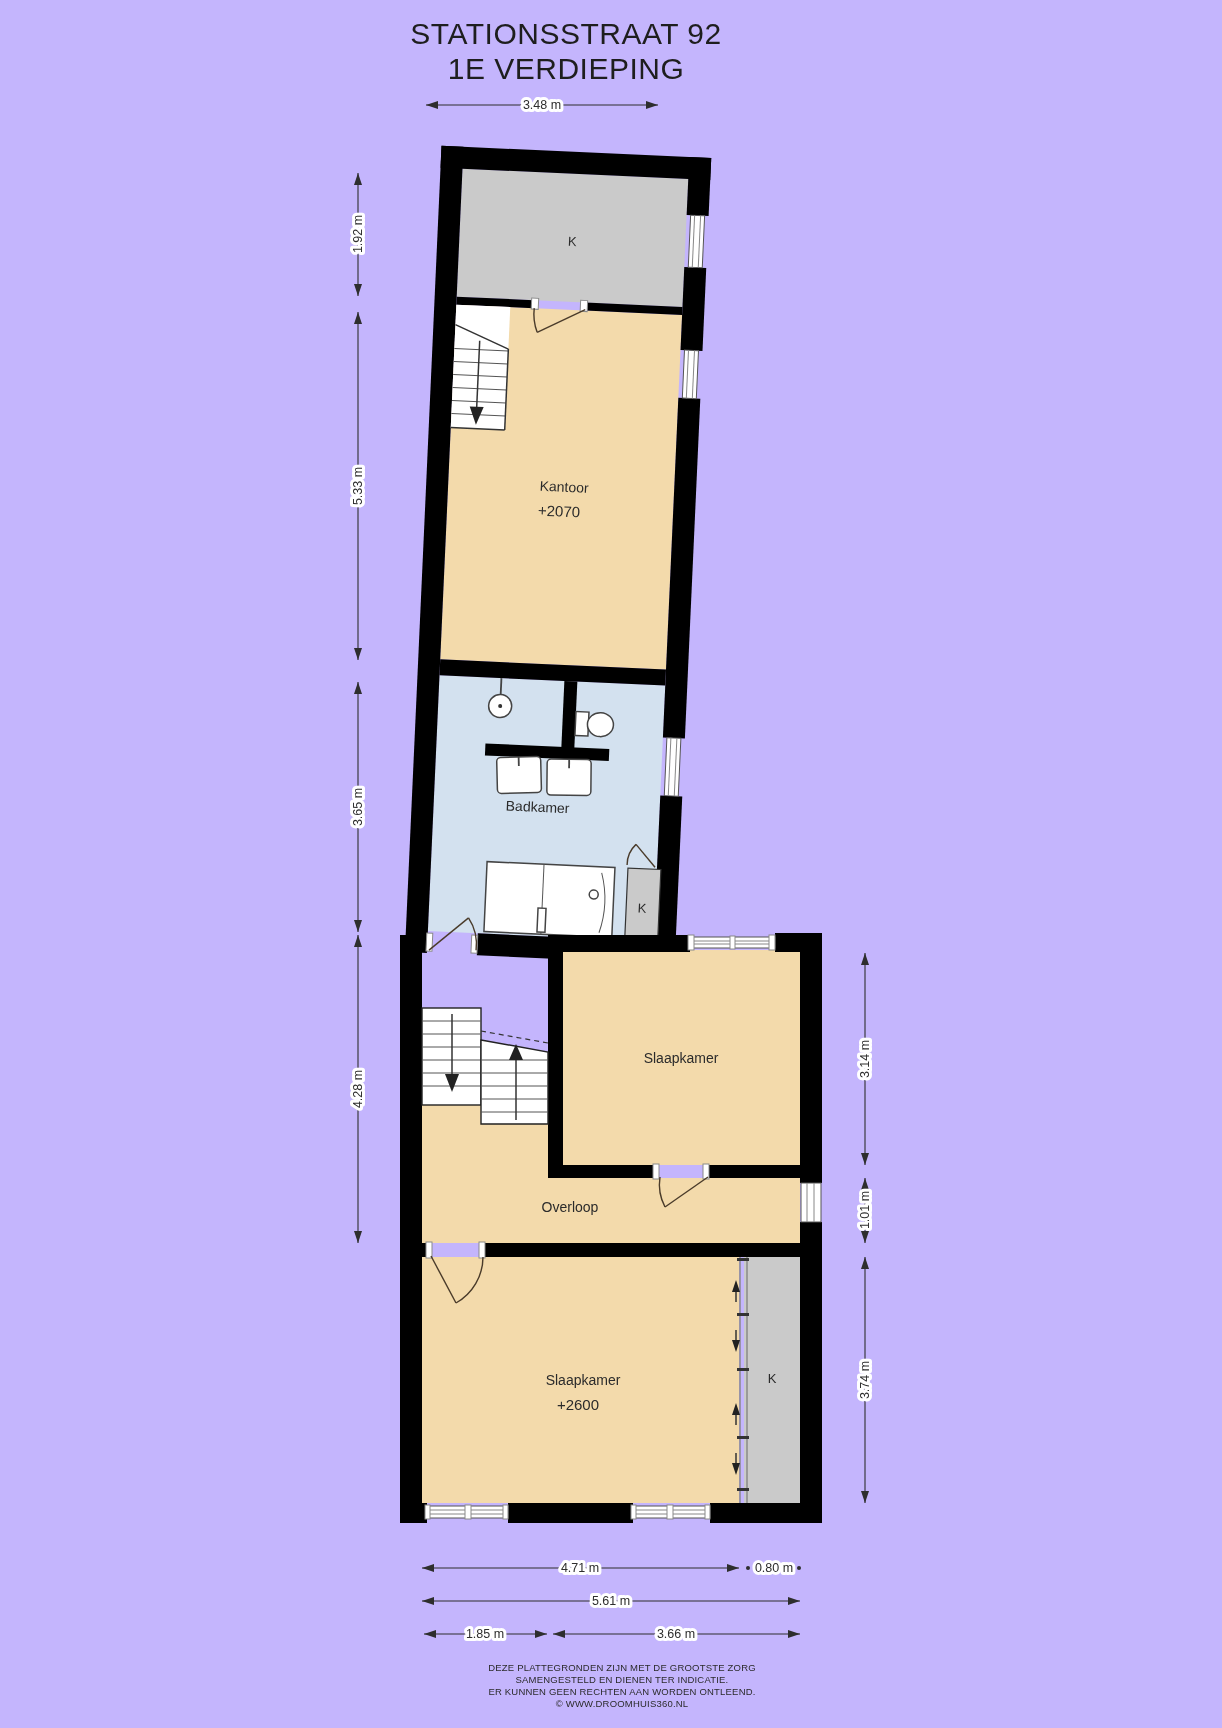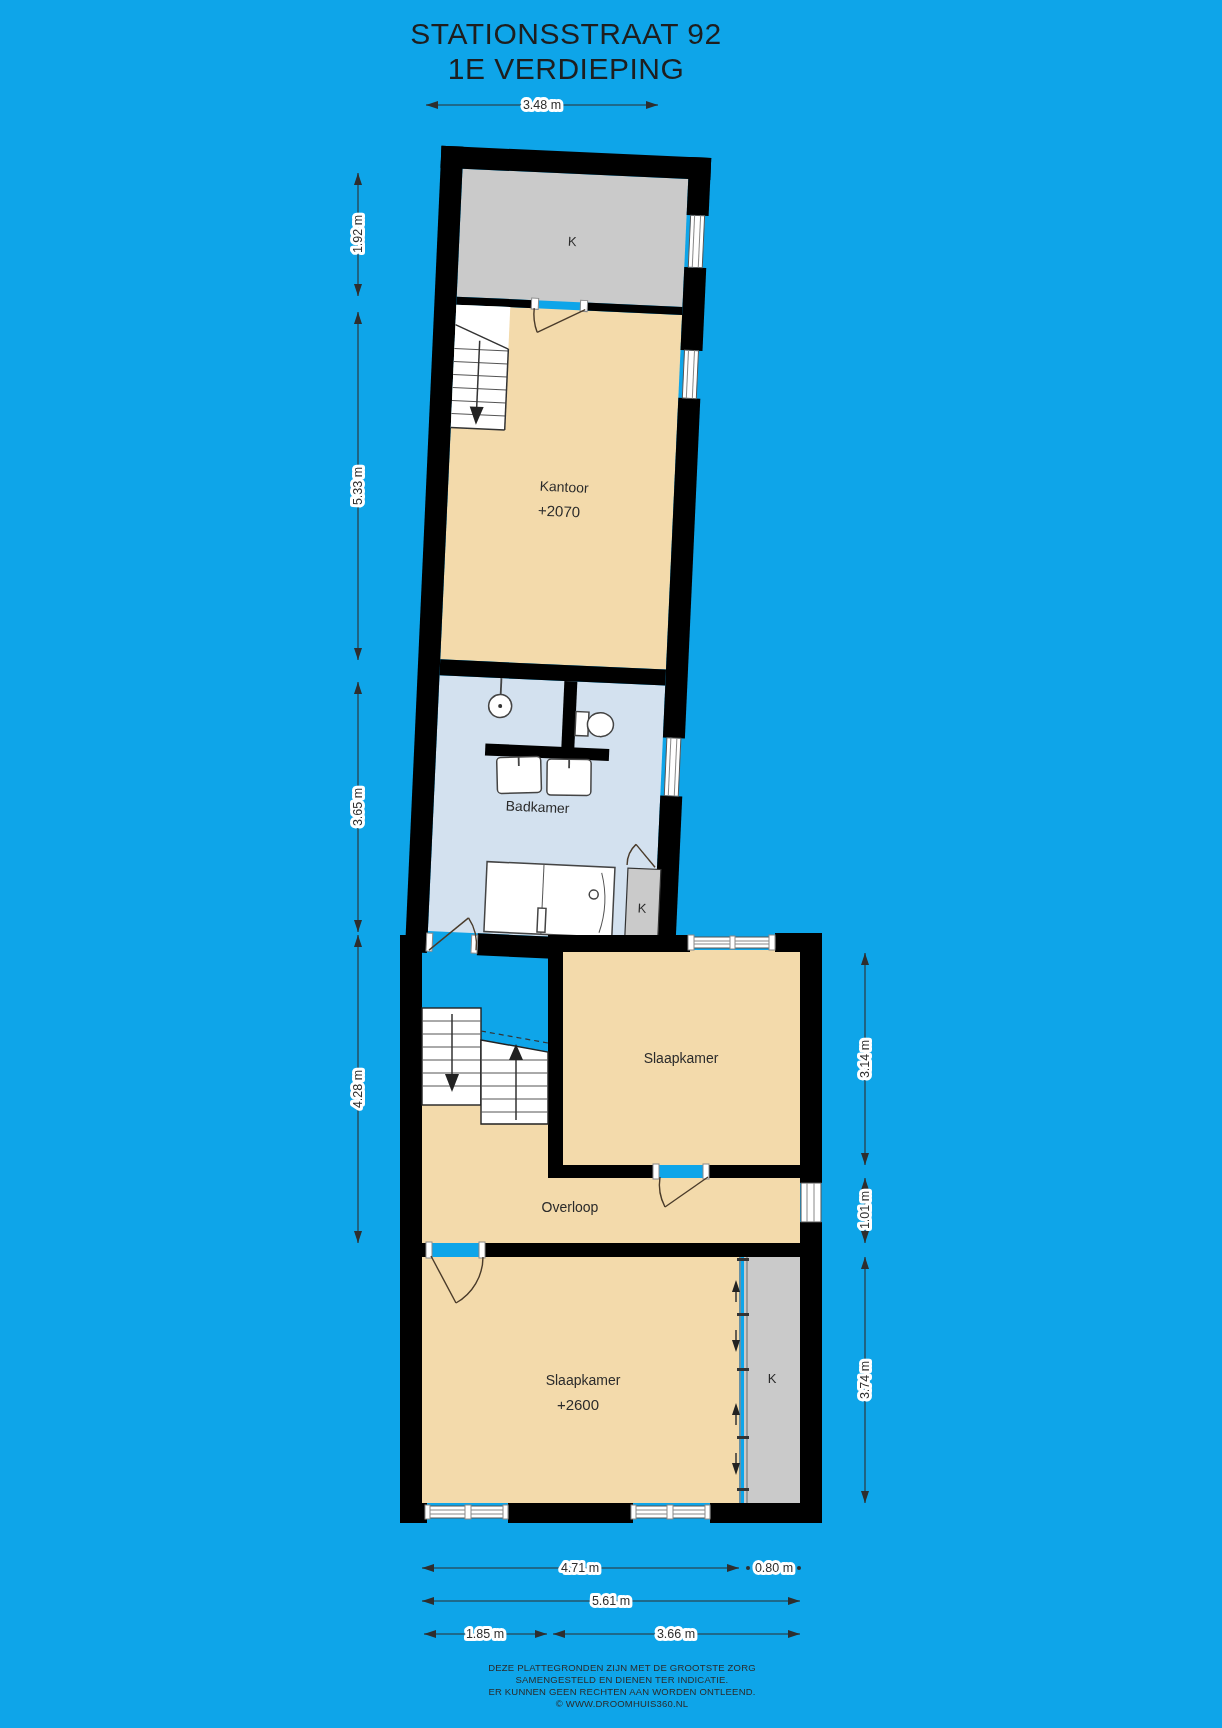--- a/index.html
+++ b/index.html
@@ -1,16 +1,16 @@
 <!DOCTYPE html>
 <html><head>
 <meta charset="utf-8">
 <style>
   html,body{margin:0;padding:0;background:#fff;}
-  #page{position:relative;width:1222px;height:1728px;background:#0ea5e9;overflow:hidden;
+  #page{position:relative;width:1222px;height:1728px;background:#c4b5fd;overflow:hidden;
         font-family:"Liberation Sans","DejaVu Sans",sans-serif;}
   svg text{text-anchor:middle;}
   .wall{fill:#000;}
   .win{fill:#fff;stroke:#555;stroke-width:1;}
   .winline{stroke:#888;stroke-width:1;fill:none;}
   .jamb{fill:#fff;stroke:#8a8a8a;stroke-width:1;}
   .door{stroke:#4a3b2a;stroke-width:1.4;fill:none;}
   .fix{fill:#fff;stroke:#444;stroke-width:1.5;}
   .fixline{stroke:#444;stroke-width:1.8;fill:none;}
   .fixthin{stroke:#555;stroke-width:1;fill:none;}

